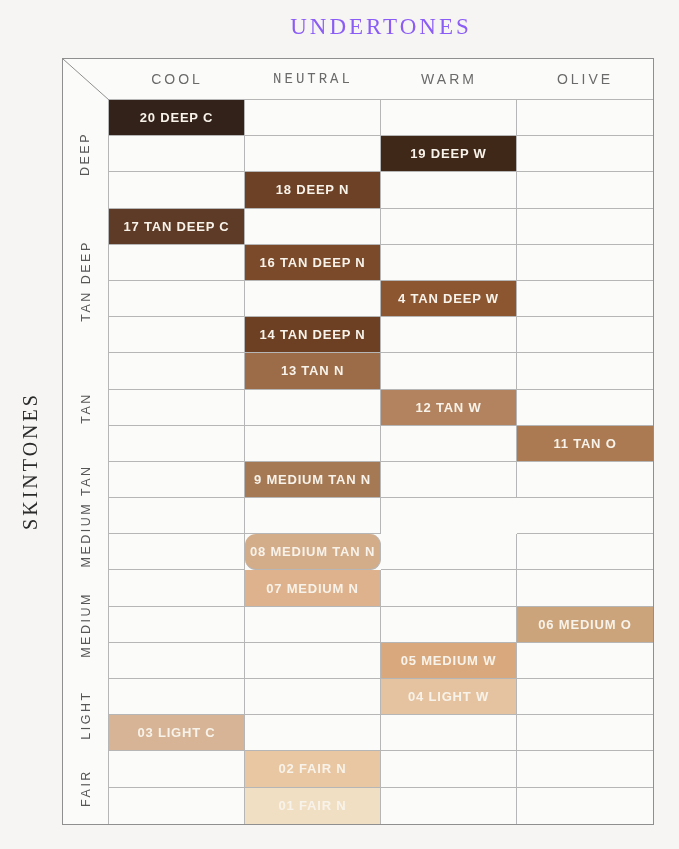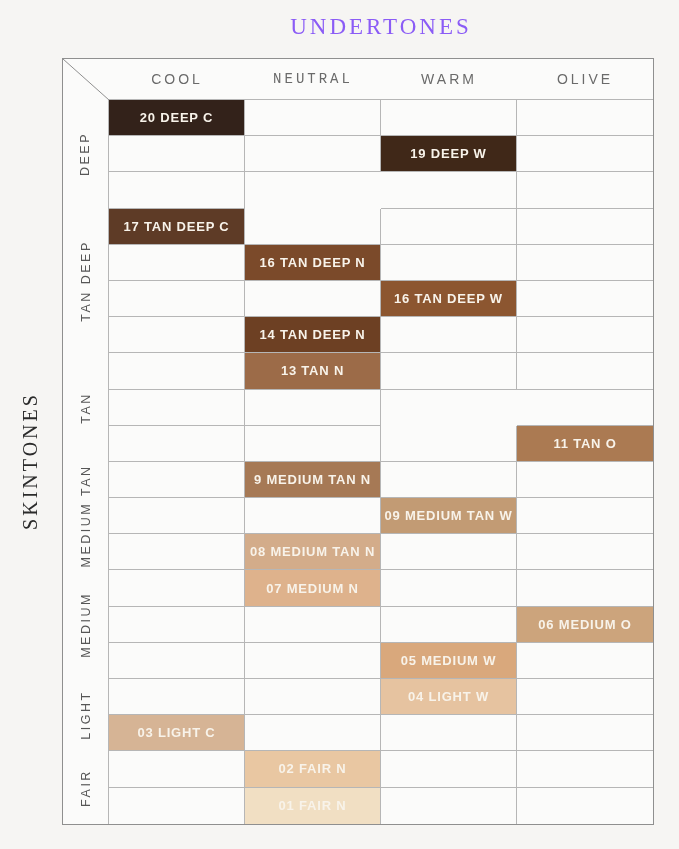--- a/index.html
+++ b/index.html
@@ -128,75 +128,78 @@
       <div class="cell" style="grid-area: 2 / 3;"></div>
       <div class="cell" style="grid-area: 2 / 4;"></div>
       <div class="cell last-col" style="grid-area: 2 / 5;"></div>
       <div class="cell" style="grid-area: 3 / 2;"></div>
       <div class="cell" style="grid-area: 3 / 3;"></div>
       <div class="cell swatch" style="grid-area: 3 / 4; background: rgb(64, 40, 24);">
         <span>19 DEEP W</span>
       </div>
       <div class="cell last-col" style="grid-area: 3 / 5;"></div>
       <div class="cell" style="grid-area: 4 / 2;"></div>
+      <div class="cell swatch" style="grid-area: 4 / 3; background: rgb(109, 65, 38);">
+        <span>18 DEEP N</span>
+      </div>
       <div class="cell" style="grid-area: 4 / 4;"></div>
       <div class="cell last-col" style="grid-area: 4 / 5;"></div>
       <div class="cell swatch" style="grid-area: 5 / 2; background: rgb(94, 59, 38);">
         <span>17 TAN DEEP C</span>
       </div>
       <div class="cell" style="grid-area: 5 / 3;"></div>
       <div class="cell" style="grid-area: 5 / 4;"></div>
       <div class="cell last-col" style="grid-area: 5 / 5;"></div>
       <div class="cell" style="grid-area: 6 / 2;"></div>
       <div class="cell swatch" style="grid-area: 6 / 3; background: rgb(123, 74, 42);">
         <span>16 TAN DEEP N</span>
       </div>
       <div class="cell" style="grid-area: 6 / 4;"></div>
       <div class="cell last-col" style="grid-area: 6 / 5;"></div>
       <div class="cell" style="grid-area: 7 / 2;"></div>
       <div class="cell" style="grid-area: 7 / 3;"></div>
       <div class="cell swatch" style="grid-area: 7 / 4; background: rgb(140, 86, 48);">
-        <span>16 TAN DEEP W</span>
+        <span>4 TAN DEEP W</span>
       </div>
       <div class="cell last-col" style="grid-area: 7 / 5;"></div>
       <div class="cell" style="grid-area: 8 / 2;"></div>
       <div class="cell swatch" style="grid-area: 8 / 3; background: rgb(109, 64, 35);">
         <span>14 TAN DEEP N</span>
       </div>
       <div class="cell" style="grid-area: 8 / 4;"></div>
       <div class="cell last-col" style="grid-area: 8 / 5;"></div>
       <div class="cell" style="grid-area: 9 / 2;"></div>
       <div class="cell swatch" style="grid-area: 9 / 3; background: rgb(156, 107, 72);">
         <span>13 TAN N</span>
       </div>
       <div class="cell" style="grid-area: 9 / 4;"></div>
       <div class="cell last-col" style="grid-area: 9 / 5;"></div>
       <div class="cell" style="grid-area: 10 / 2;"></div>
       <div class="cell" style="grid-area: 10 / 3;"></div>
+      <div class="cell swatch" style="grid-area: 10 / 4; background: rgb(178, 131, 94);">
+        <span>12 TAN W</span>
+      </div>
       <div class="cell last-col" style="grid-area: 10 / 5;"></div>
       <div class="cell" style="grid-area: 11 / 2;"></div>
       <div class="cell" style="grid-area: 11 / 3;"></div>
       <div class="cell" style="grid-area: 11 / 4;"></div>
       <div class="cell last-col swatch" style="grid-area: 11 / 5; background: rgb(171, 122, 82);">
         <span>11 TAN O</span>
       </div>
       <div class="cell" style="grid-area: 12 / 2;"></div>
       <div class="cell swatch" style="grid-area: 12 / 3; background: rgb(166, 121, 85);">
         <span>9 MEDIUM TAN N</span>
       </div>
       <div class="cell" style="grid-area: 12 / 4;"></div>
       <div class="cell last-col" style="grid-area: 12 / 5;"></div>
       <div class="cell" style="grid-area: 13 / 2;"></div>
       <div class="cell" style="grid-area: 13 / 3;"></div>
-      <div class="cell swatch" style="grid-area: 13 / 4; background: rgb(194, 155, 116);">
-        <span>09 MEDIUM TAN W</span>
-      </div>
       <div class="cell last-col" style="grid-area: 13 / 5;"></div>
       <div class="cell" style="grid-area: 14 / 2;"></div>
-      <div class="cell swatch" style="grid-area: 14 / 3; background: rgb(211, 172, 138);">
+      <div class="cell swatch" style="grid-area: 14 / 3; background: rgb(211, 172, 138); border-radius: 11px;">
         <span>08 MEDIUM TAN N</span>
       </div>
       <div class="cell" style="grid-area: 14 / 4;"></div>
       <div class="cell last-col" style="grid-area: 14 / 5;"></div>
       <div class="cell" style="grid-area: 15 / 2;"></div>
       <div class="cell swatch" style="grid-area: 15 / 3; background: rgb(222, 178, 140);">
         <span>07 MEDIUM N</span>
       </div>
       <div class="cell" style="grid-area: 15 / 4;"></div>
       <div class="cell last-col" style="grid-area: 15 / 5;"></div>

